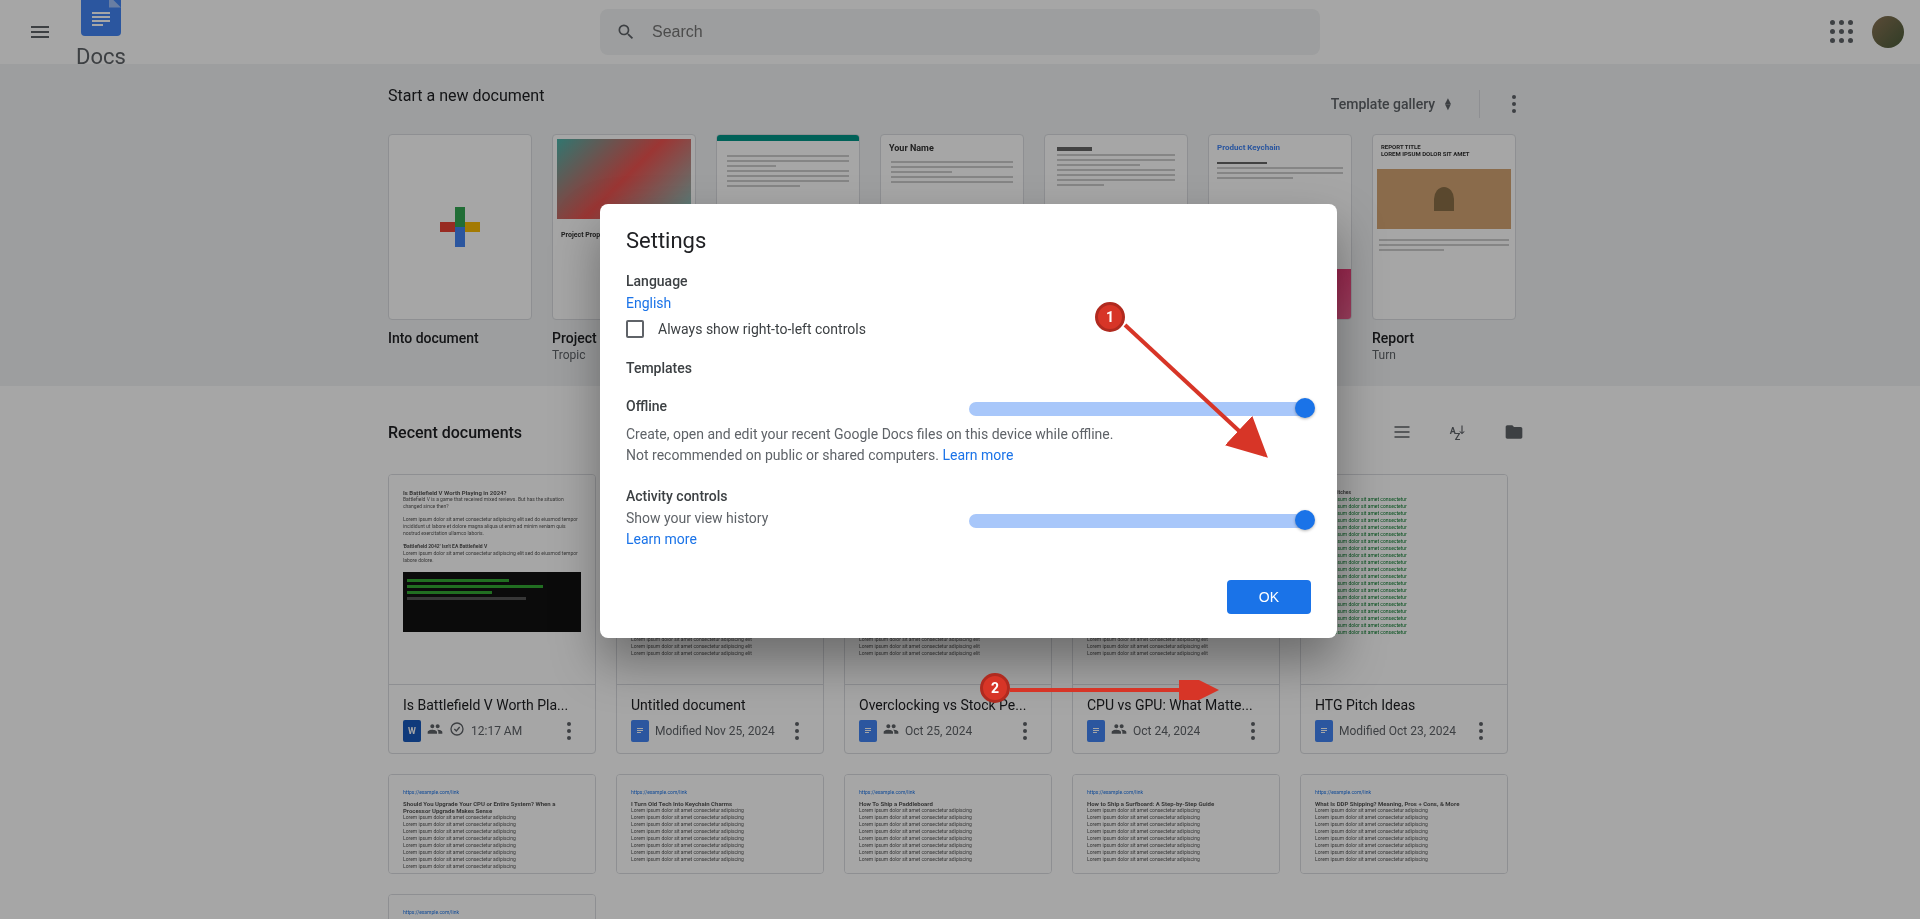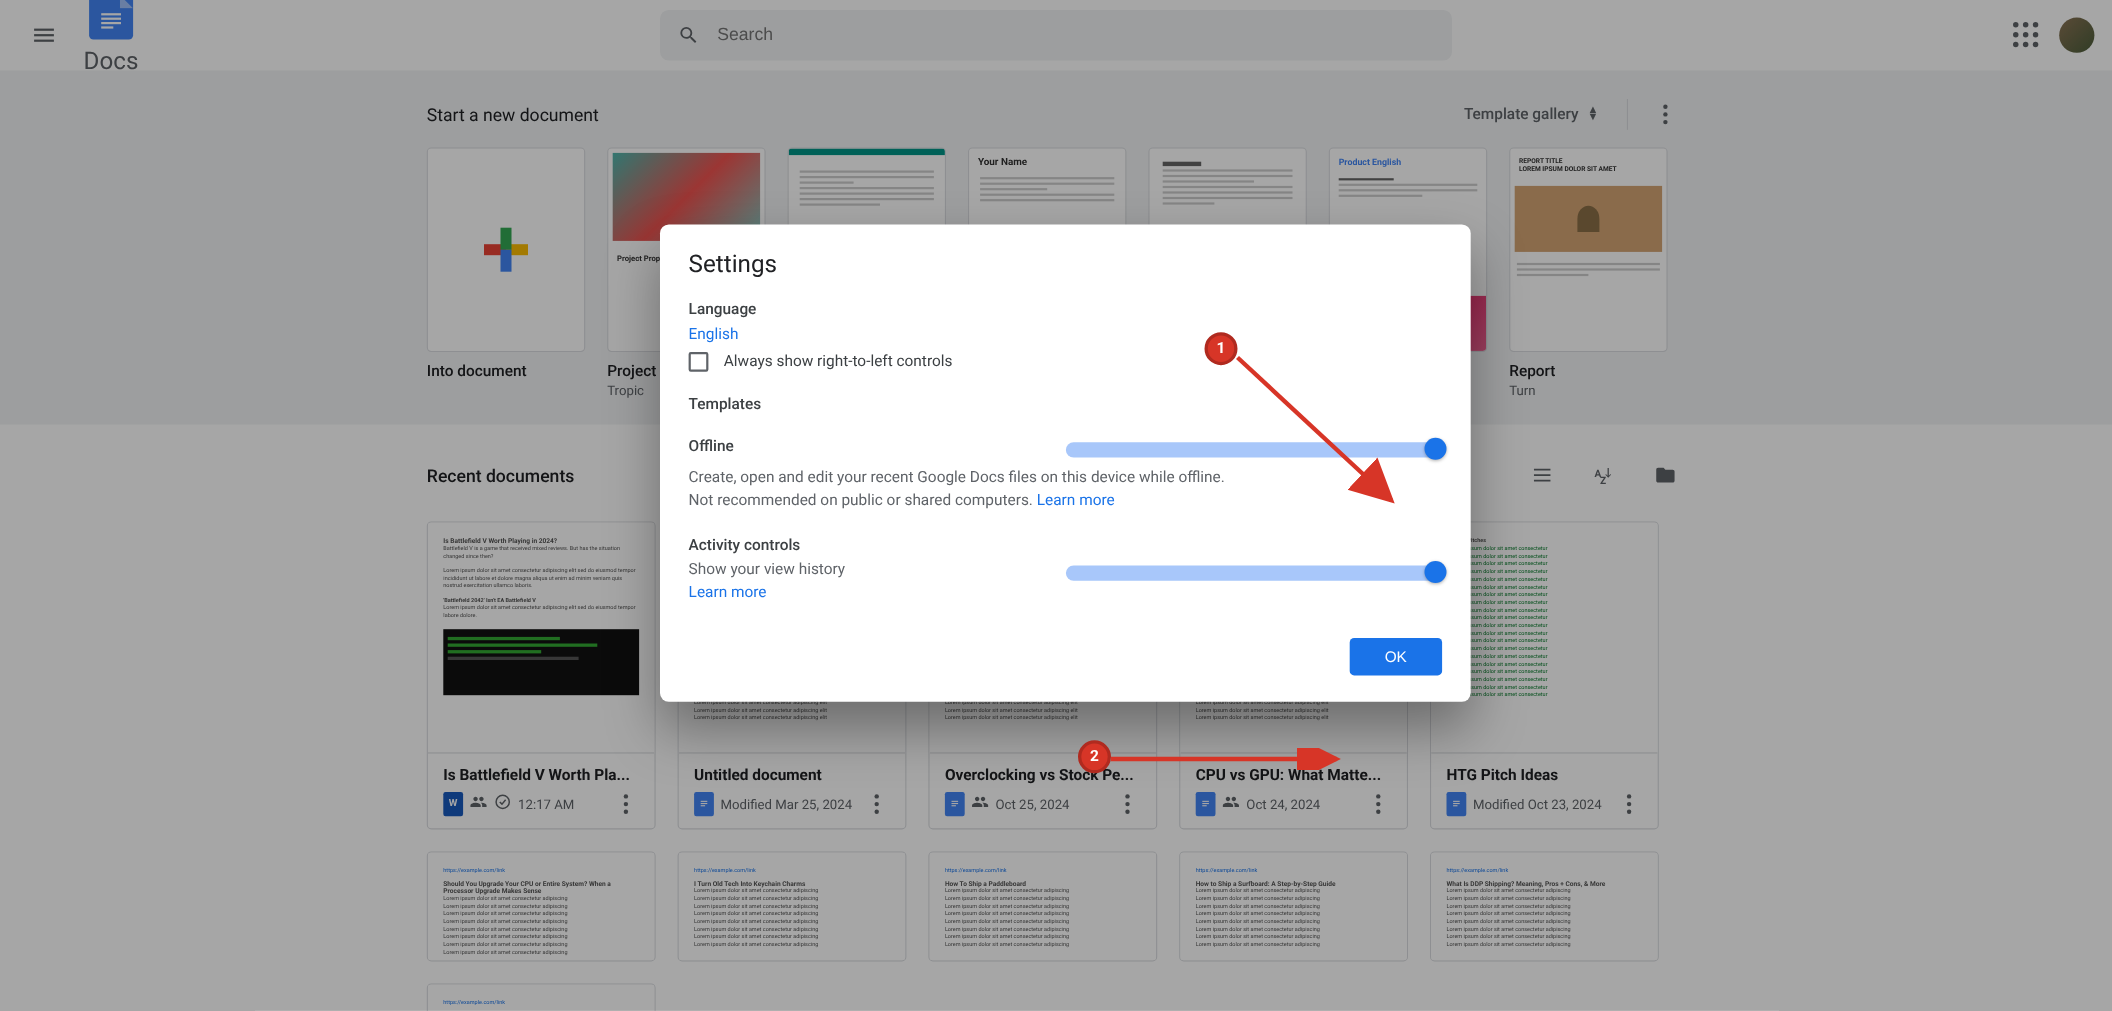--- a/index.html
+++ b/index.html
@@ -23,21 +23,21 @@
 .search-bar { position:absolute; left:50%; transform:translateX(-50%); width: 720px; height:46px; background:#f1f3f4; border-radius: 8px; display:flex; align-items:center; padding: 0 16px; gap:16px;}
 .search-bar input { border:none; background:none; outline:none; font-size:16px; flex:1; color:#5f6368;}
 .header-right { margin-left:auto; display:flex; align-items:center; gap:12px;}
 .apps-grid { width:24px; height:24px; display:grid; grid-template-columns: repeat(3, 1fr); gap:3px;}
 .apps-grid span { background:#5f6368; border-radius:50%; width:5px; height:5px;}
 .avatar { width:32px; height:32px; border-radius:50%; background: linear-gradient(135deg, #8b7355, #4a5d3a); }
 
 
 .template-section { background:#f1f3f4; padding: 16px 0 24px 0;}
 .content-width { max-width: 1144px; margin: 0 auto; }
-.template-header { display:flex; align-items:center; justify-content:space-between; padding: 6px 0 12px 0;}
+.template-header { display:flex; justify-content:space-between; padding: 6px 0 12px 0;}
 .template-header h2 { font-size:16px; font-weight:400; color:#202124;}
 .template-header-right { display:flex; align-items:center; gap:16px;}
 .template-gallery-btn { display:flex; align-items:center; gap:8px; font-size:14px; color:#5f6368; font-weight:500; padding:6px 10px;}
 .updown { display:flex; flex-direction:column; font-size:10px; line-height:6px; color:#5f6368;}
 .divider-v { width:1px; height:28px; background:#dadce0;}
 .more-btn { width:36px; height:36px; display:flex; align-items:center; justify-content:center; border-radius:50%;}
 .dots-v { display:flex; flex-direction:column; gap:3px;}
 .dots-v span { width:4px; height:4px; background:#5f6368; border-radius:50%;}
 
 .templates-row { display:flex; gap:20px;}
@@ -69,21 +69,21 @@
 .recent-header h2 { font-size:16px; font-weight:500; color:#202124; flex:0 0 auto;}
 .recent-header-right { margin-left:auto; display:flex; gap:20px; align-items:center;}
 .icon-btn { width:36px; height:36px; display:flex; align-items:center; justify-content:center; border-radius:50%; color:#5f6368;}
 
 .docs-grid { display:flex; flex-wrap:wrap; gap:20px; margin-top:16px;}
 .doc-card { width:208px; border:1px solid #dadce0; border-radius:4px; overflow:hidden;}
 .doc-thumb { height:210px; background:#fff; border-bottom:1px solid #dadce0; padding:14px; overflow:hidden; position:relative;}
 .doc-thumb .tl { font-size:5px; line-height:7px; color:#555;}
 .doc-thumb.green .gl { color:#0a7d2e; font-size:5px; line-height:7px;}
 .doc-info { padding:12px 14px 10px 14px;}
-.doc-title { font-size:14px; color:#202124; font-weight:700; white-space:nowrap; overflow:hidden; text-overflow:ellipsis;}
+.doc-title { font-size:14px; color:#202124; font-weight:400; white-space:nowrap; overflow:hidden; text-overflow:ellipsis;}
 .doc-meta { display:flex; align-items:center; gap:6px; margin-top:6px;}
 .doc-icon { width:18px; height:22px; border-radius:2px; display:flex; align-items:center; justify-content:center; flex-shrink:0;}
 .doc-icon.blue { background:#4285f4;}
 .doc-icon.word { background:#185abd;}
 .doc-icon span { color:#fff; font-size:9px; font-weight:bold;}
 .doc-date { font-size:12px; color:#5f6368; flex:1;}
 .doc-meta .more-btn{ width:24px; height:24px;}
 .shared-ic { width:16px; height:16px; color:#5f6368;}
 
 
@@ -230,21 +230,21 @@
               <span style="width:70%"></span>
               <span></span>
               <span></span>
               <span></span>
               <span style="width:40%"></span>
             </div>
           </div>
       </div>
       <div class="template-card">
         <div class="template-thumb">
-            <div class="thumb-blue">Product English</div>
+            <div class="thumb-blue">Product Keychain</div>
             <div class="thumb-lines" style="padding:8px;">
               <span style="background:#666;width:40%"></span>
               <span></span>
               <span></span>
               <span style="width:60%"></span>
             </div>
             <div class="thumb-pink"></div>
           </div>
       </div>
       <div class="template-card">
@@ -358,21 +358,21 @@
             <div class="doc-title">Untitled document</div>
             <div class="doc-meta">
               <div class="doc-icon blue">
                 <svg width="10" height="12" viewBox="0 0 10 12">
                   <rect width="10" height="12" fill="#4285f4"></rect>
                   <rect x="2" y="3" width="6" height="1" fill="#fff"></rect>
                   <rect x="2" y="5" width="6" height="1" fill="#fff"></rect>
                   <rect x="2" y="7" width="4" height="1" fill="#fff"></rect>
                 </svg>
               </div>
-              <span class="doc-date">Modified Mar 25, 2024</span>
+              <span class="doc-date">Modified Nov 25, 2024</span>
               <div class="more-btn">
                 <div class="dots-v">
                   <span></span>
                   <span></span>
                   <span></span>
                 </div>
               </div>
             </div>
           </div>
         </div>

